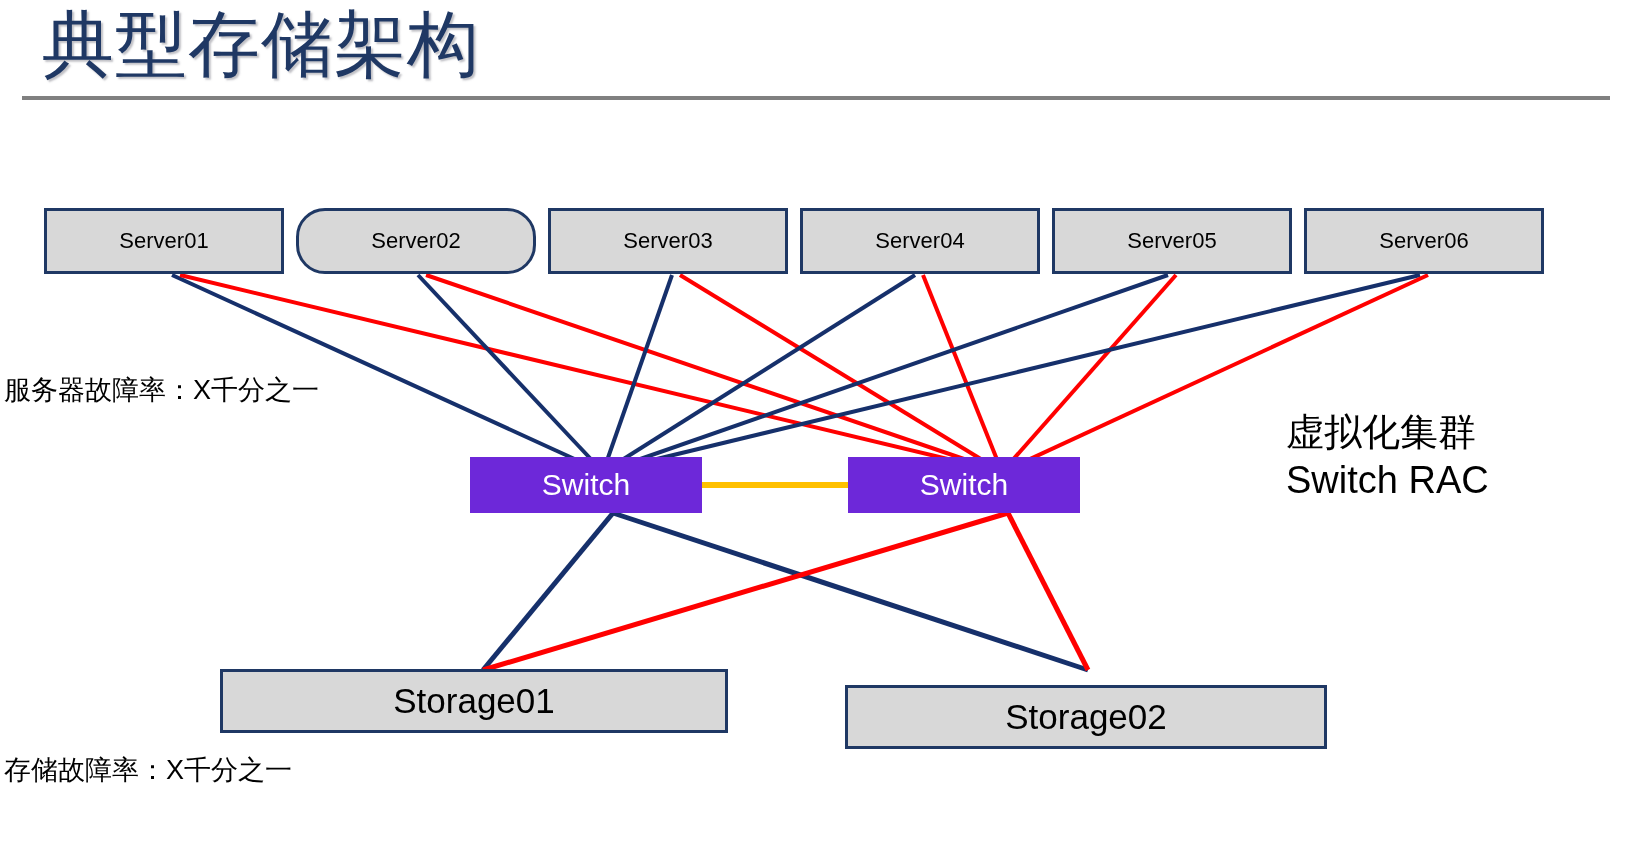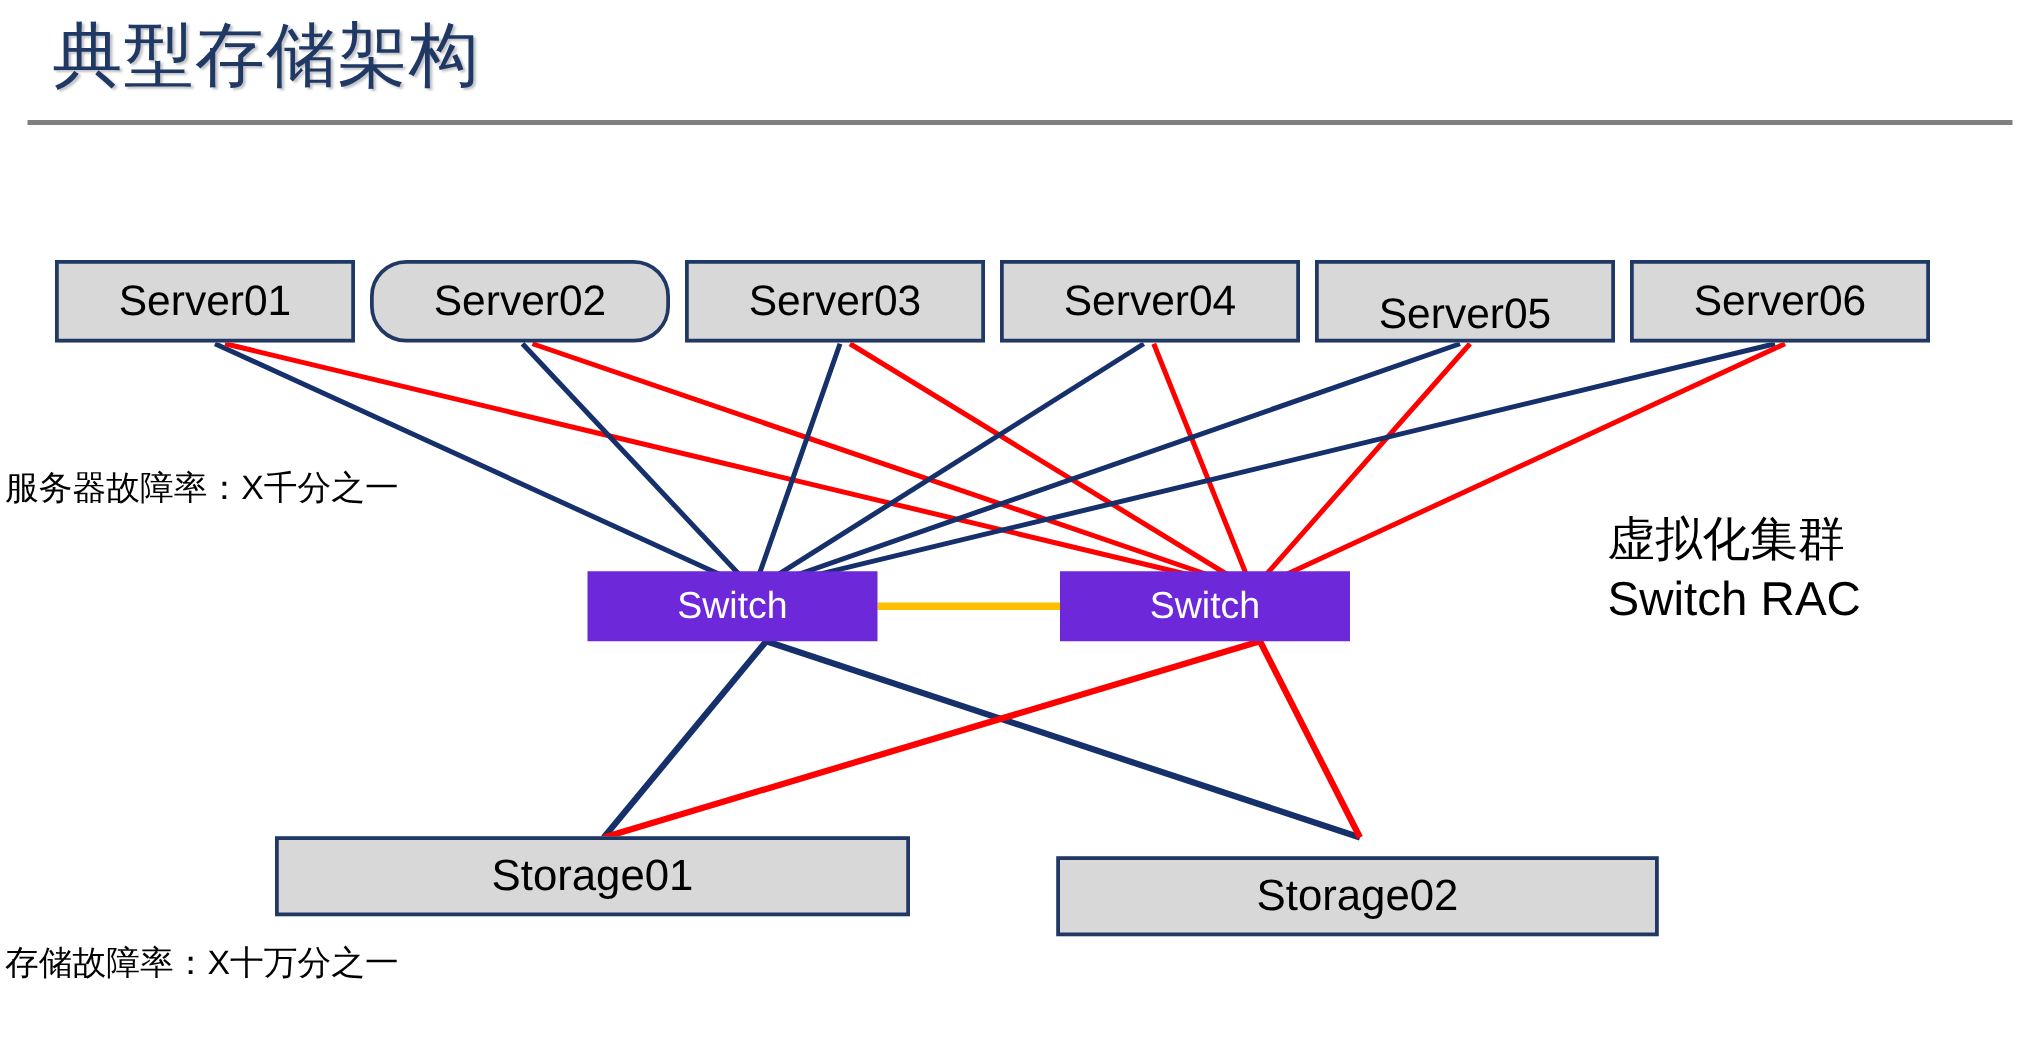--- a/index.html
+++ b/index.html
@@ -16,21 +16,21 @@
     height: 847px;
     background: #ffffff;
     overflow: hidden;
   }
 
   
   #title {
     position: absolute;
     left: 42px;
     top: 2px;
-    font-size: 56px;
+    font-size: 72px;
     line-height: 84px;
     color: #1F3864;
     font-weight: 400;
     letter-spacing: 1px;
     text-shadow: 2px 2px 2px rgba(140,140,150,0.55);
     white-space: nowrap;
   }
   #title-divider {
     position: absolute;
     left: 22px;
@@ -54,21 +54,21 @@
     position: absolute;
     box-sizing: border-box;
     display: flex;
     align-items: center;
     justify-content: center;
     text-align: center;
   }
   .server-box {
     background: #D8D8D8;
     border: 3px solid #1F3864;
-    font-size: 34px;
+    font-size: 22px;
     color: #000000;
     height: 66px;
     top: 208px;
     width: 240px;
   }
   .switch-box {
     background: #6d28d9;
     border: none;
     color: #FFFFFF;
     font-size: 30px;
@@ -143,21 +143,21 @@
     </div>
   <div class="node server-box" style="left:296px;border-radius:29px;">
       <span>Server02</span>
     </div>
   <div class="node server-box" style="left:548px;">
       <span>Server03</span>
     </div>
   <div class="node server-box" style="left:800px;">
       <span>Server04</span>
     </div>
-  <div class="node server-box" style="left:1052px;align-items:flex-end;">
+  <div class="node server-box" style="left:1052px;">
       <span>Server05</span>
     </div>
   <div class="node server-box" style="left:1304px;text-align:right;">
       <span>Server06</span>
     </div>
 
   <div class="node switch-box" style="left:470px;">
       <span>Switch</span>
     </div>
   <div class="node switch-box" style="left:848px;">
@@ -166,20 +166,20 @@
 
   <div class="node storage-box" style="left:220px; width:508px;">
       <span>Storage01</span>
     </div>
   <div class="node storage-box" style="left:845px; width:482px;margin-top:16px;">
       <span>Storage02</span>
     </div>
 
   <div class="annotation" id="ann-server-rate">服务器故障率：X千分之一</div>
 
-  <div class="annotation" id="ann-storage-rate">存储故障率：X十万分之一</div>
+  <div class="annotation" id="ann-storage-rate">存储故障率：X千分之一</div>
 
   <div id="ann-cluster">
     <div>虚拟化集群</div>
     <div>Switch RAC</div>
   </div>
 
 </div>
 
 </body></html>

